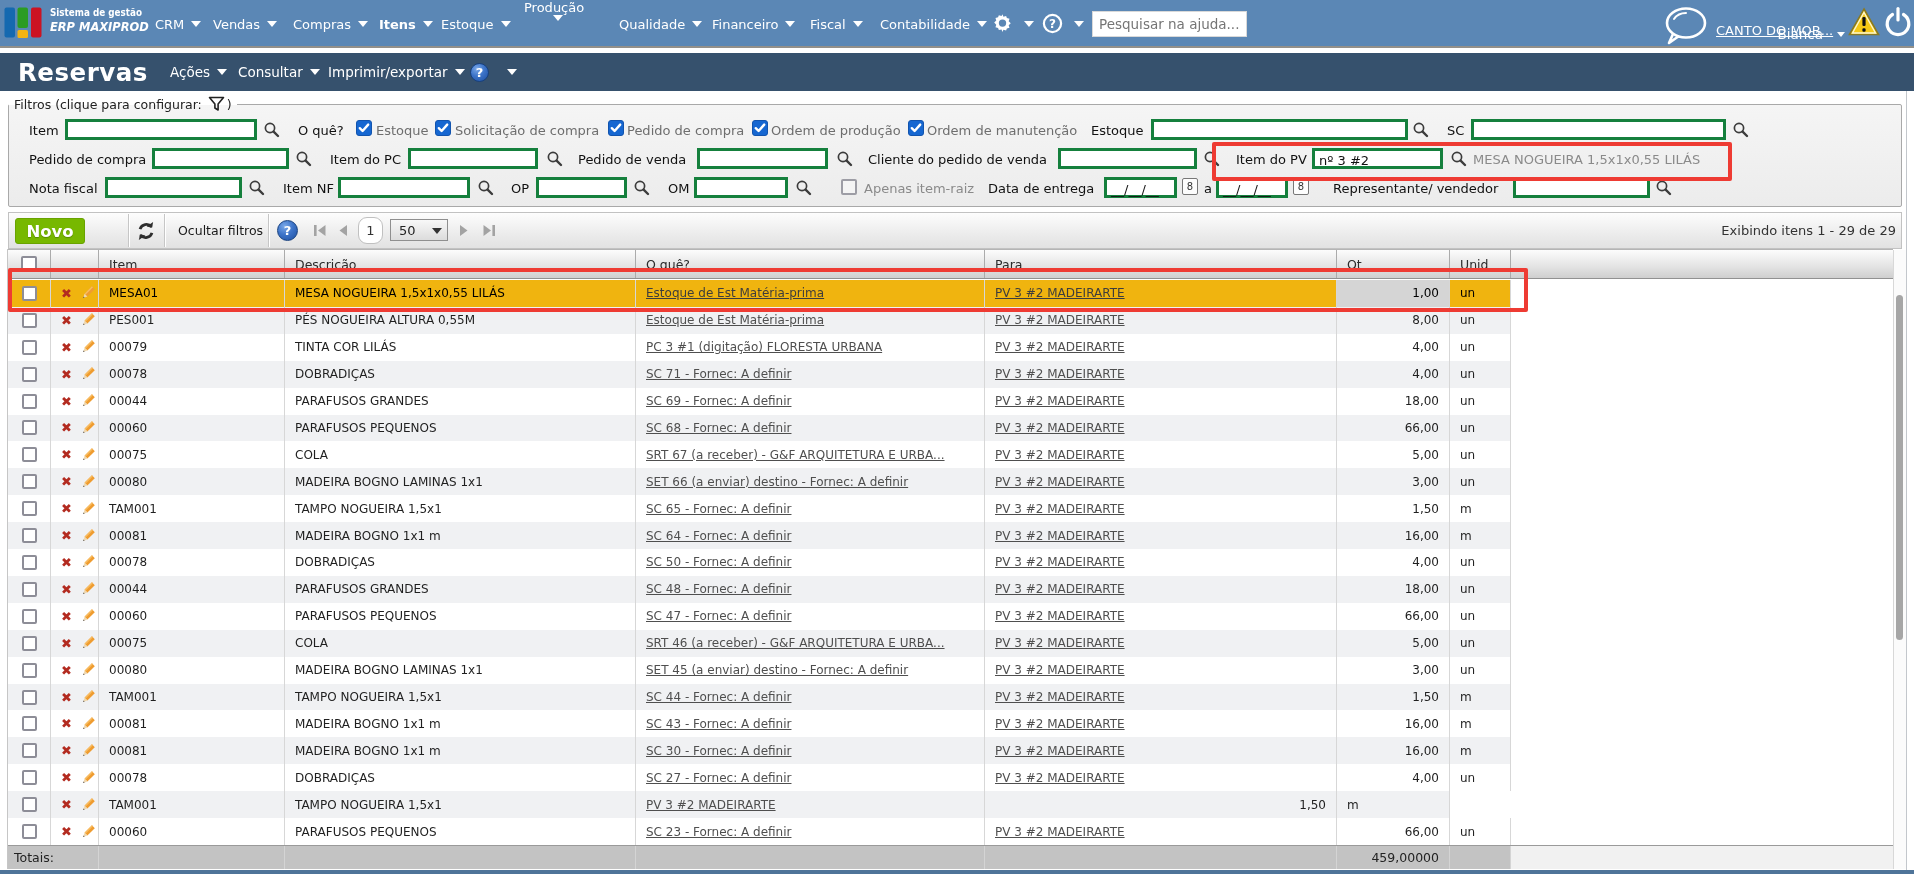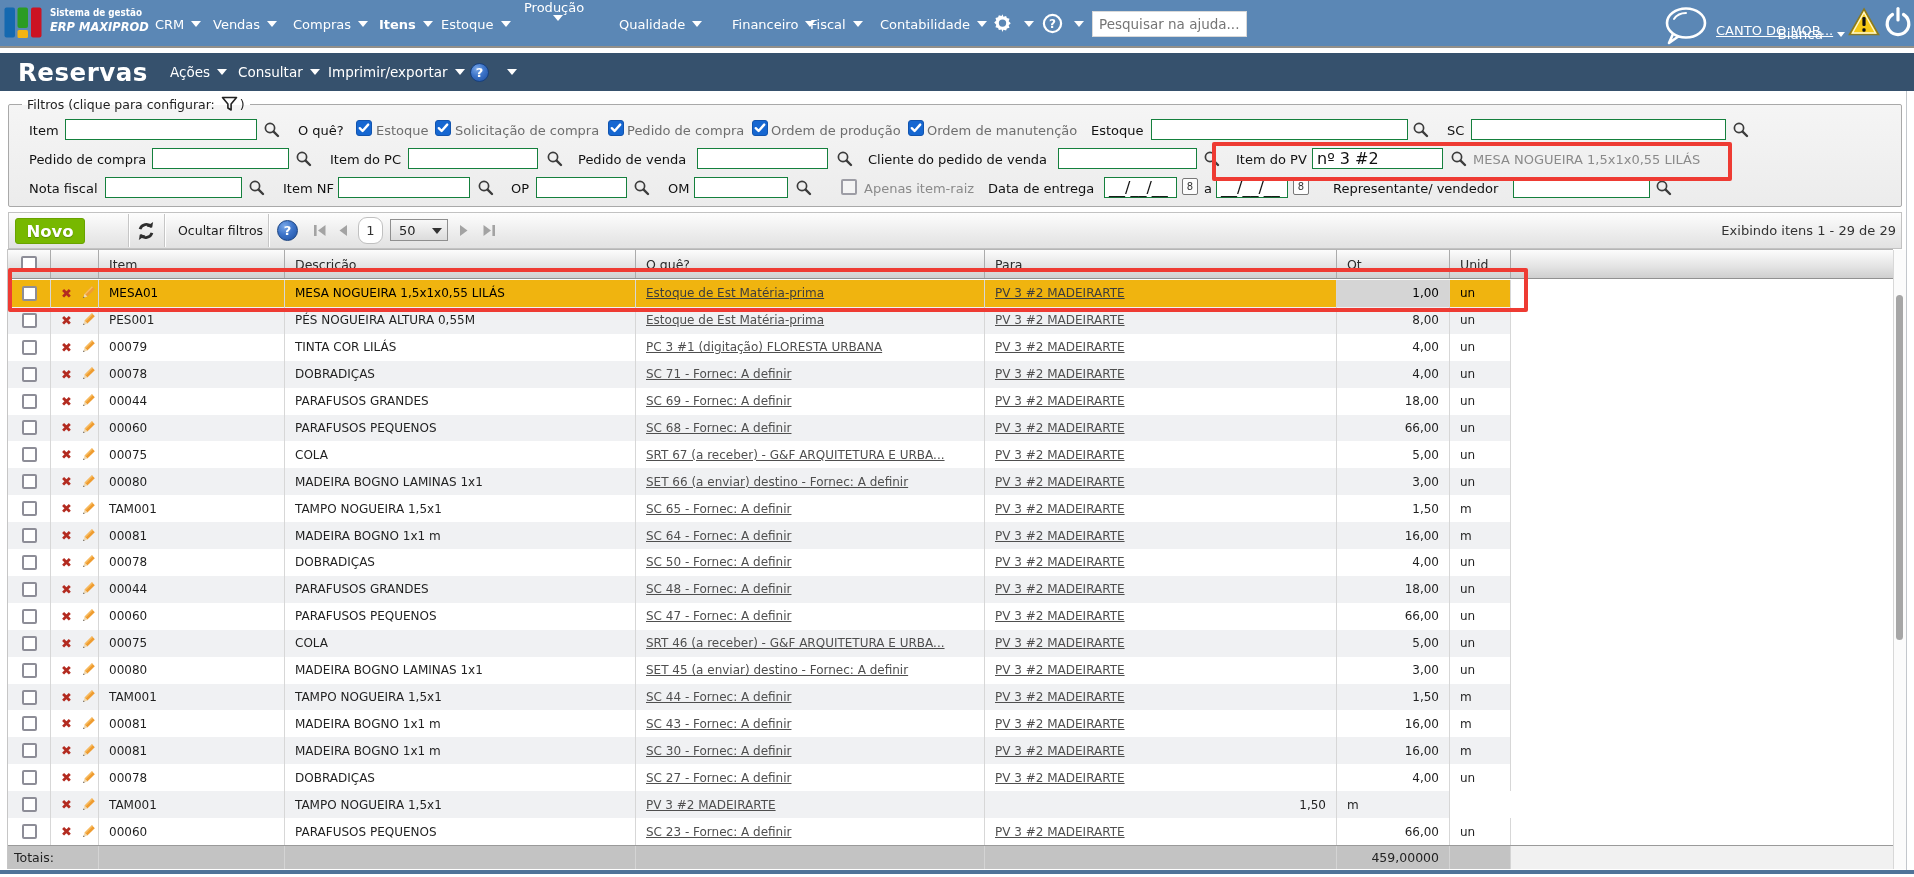--- a/index.html
+++ b/index.html
@@ -39,25 +39,25 @@
   .tmenu span.lbl { color:#fff; font-size:13.5px; }
   .help-ball { width:19px; height:19px; border-radius:50%;
     background:radial-gradient(circle at 35% 28%, #7aa8e8 0%, #3d74c9 45%, #1d4fa0 100%);
     border:1px solid #16407f; color:#fff; font-size:13px; font-weight:bold;
     display:flex; align-items:center; justify-content:center; }
 
   
   #filters-box { position:absolute; left:8px; top:96px; width:1894px; height:111px;
     border:1px solid #a9a9a9; border-radius:2px;
     background:linear-gradient(#f5f5f5,#ececec); margin:0; }
-  #filters-legend { margin-left:13px; padding:0 5px; font-size:12.5px; color:#222; white-space:nowrap; }
+  #filters-legend { padding:0 5px; font-size:12.5px; color:#222; white-space:nowrap; }
   #filters-legend svg { display:inline-block; vertical-align:-3px; margin:0 2px 0 6px; }
   .flabel { font-size:13px; color:#111; white-space:nowrap; }
   .flabel.grey { color:#8a8a8a; }
-  .finput { height:21px; border:1px solid #15803d; background:#fff; font-size:16px; color:#111;
+  .finput { height:21px; border:3px solid #15803d; background:#fff; font-size:13px; color:#111;
     padding:0 4px; font-family:"DejaVu Sans","Liberation Sans",sans-serif; }
   .mag { width:17px; height:17px; }
   .bluecb { width:16px; height:16px; border-radius:3px; background:#1667d1; border:1px solid #1254ae;
     display:flex; align-items:center; justify-content:center; }
   .emptycb { width:16px; height:16px; border-radius:2px; background:#f4f4f4; border:2px solid #9d9da5; }
   .cal { width:16px; height:17px; border:1px solid #777; background:#fdfdfd; font-size:10px;
     color:#333; display:flex; align-items:center; justify-content:center; border-radius:2px; }
 
   
   #toolbar { left:8px; top:212px; width:1894px; height:37px;
@@ -167,21 +167,21 @@
       <span class="caret"></span>
     </span>
     <span class="menu-item" style="left: 524px; flex-direction: column;">
       <span class="lbl">Produção</span>
       <span class="caret"></span>
     </span>
     <span class="menu-item" style="left: 619px;">
       <span class="lbl">Qualidade</span>
       <span class="caret"></span>
     </span>
-    <span class="menu-item" style="left: 732px;">
+    <span class="menu-item" style="left: 712px;">
       <span class="lbl">Financeiro</span>
       <span class="caret"></span>
     </span>
     <span class="menu-item" style="left: 810px;">
       <span class="lbl">Fiscal</span>
       <span class="caret"></span>
     </span>
     <span class="menu-item" style="left: 880px;">
       <span class="lbl">Contabilidade</span>
       <span class="caret"></span>

